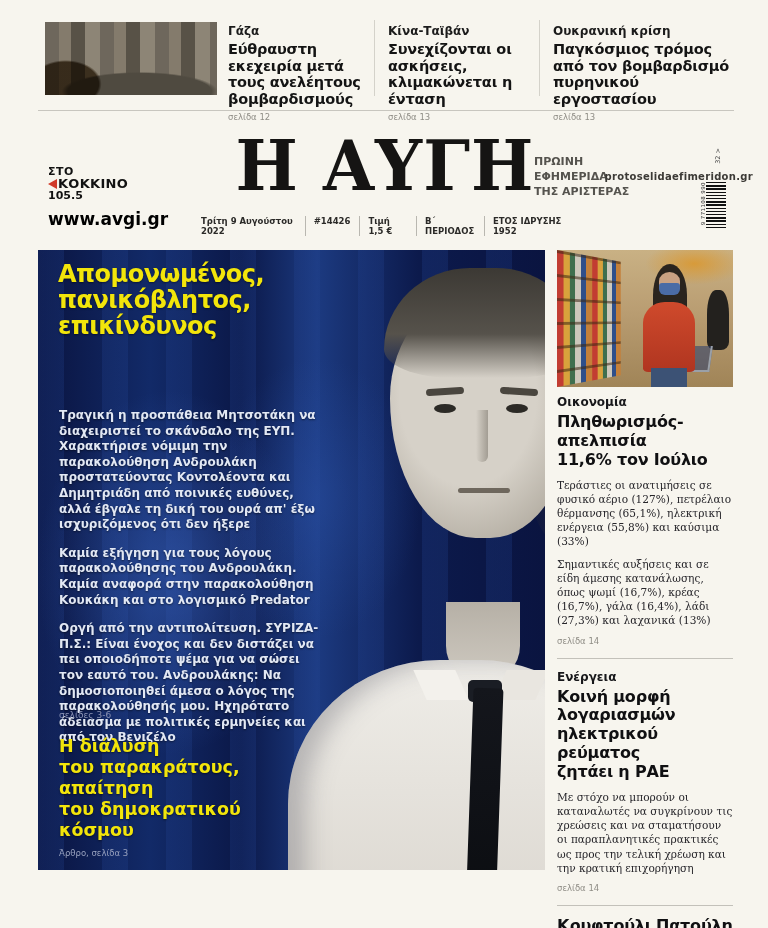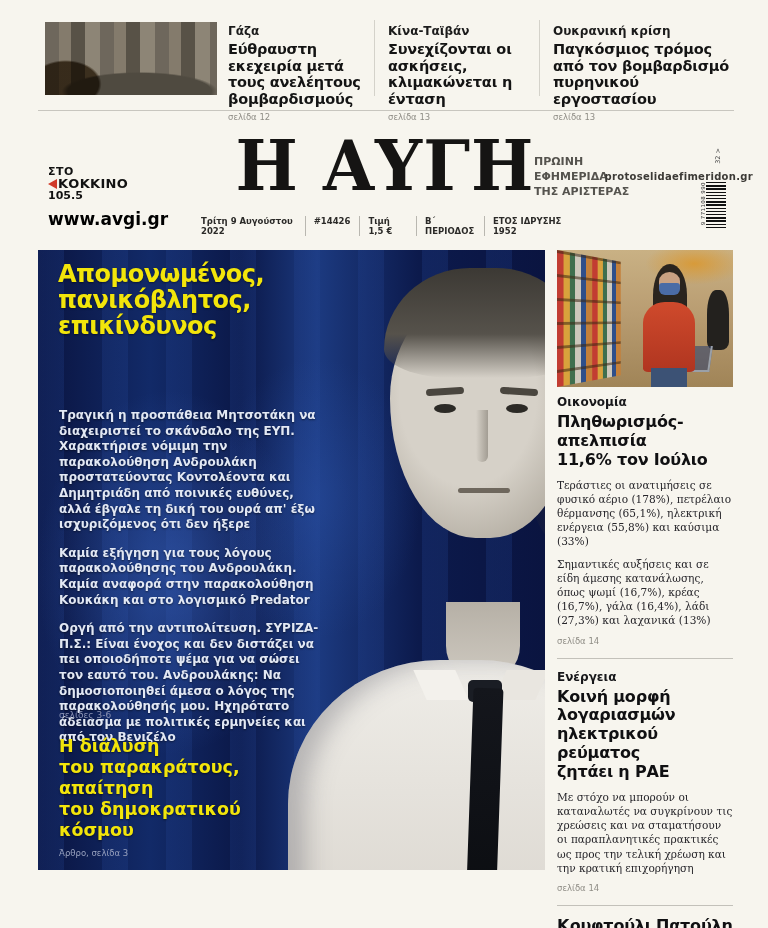--- a/index.html
+++ b/index.html
@@ -226,21 +226,21 @@
       <div class="sb-woman-face"></div>
       <div class="sb-woman-mask"></div>
       <div class="sb-woman-body"></div>
       <div class="sb-woman-jeans"></div>
     </div>
 
     <article class="sb-art">
       <div class="sb-kicker">Οικονομία</div>
       <div class="sb-head">Πληθωρισμός-απελπισία
 11,6% τον Ιούλιο</div>
-      <p>Τεράστιες οι ανατιμήσεις σε φυσικό αέριο (178%), πετρέλαιο θέρμανσης (65,1%), ηλεκτρική ενέργεια (55,8%) και καύσιμα (33%)</p>
+      <p>Τεράστιες οι ανατιμήσεις σε φυσικό αέριο (127%), πετρέλαιο θέρμανσης (65,1%), ηλεκτρική ενέργεια (55,8%) και καύσιμα (33%)</p>
       <p>Σημαντικές αυξήσεις και σε είδη άμεσης κατανάλωσης, όπως ψωμί (16,7%), κρέας (16,7%), γάλα (16,4%), λάδι (27,3%) και λαχανικά (13%)</p>
       <div class="sb-page">σελίδα 14</div>
     </article>
 
     <hr class="sb-divider">
 
     <article class="sb-art">
       <div class="sb-kicker">Ενέργεια</div>
       <div class="sb-head">Κοινή μορφή λογαριασμών
 ηλεκτρικού ρεύματος

